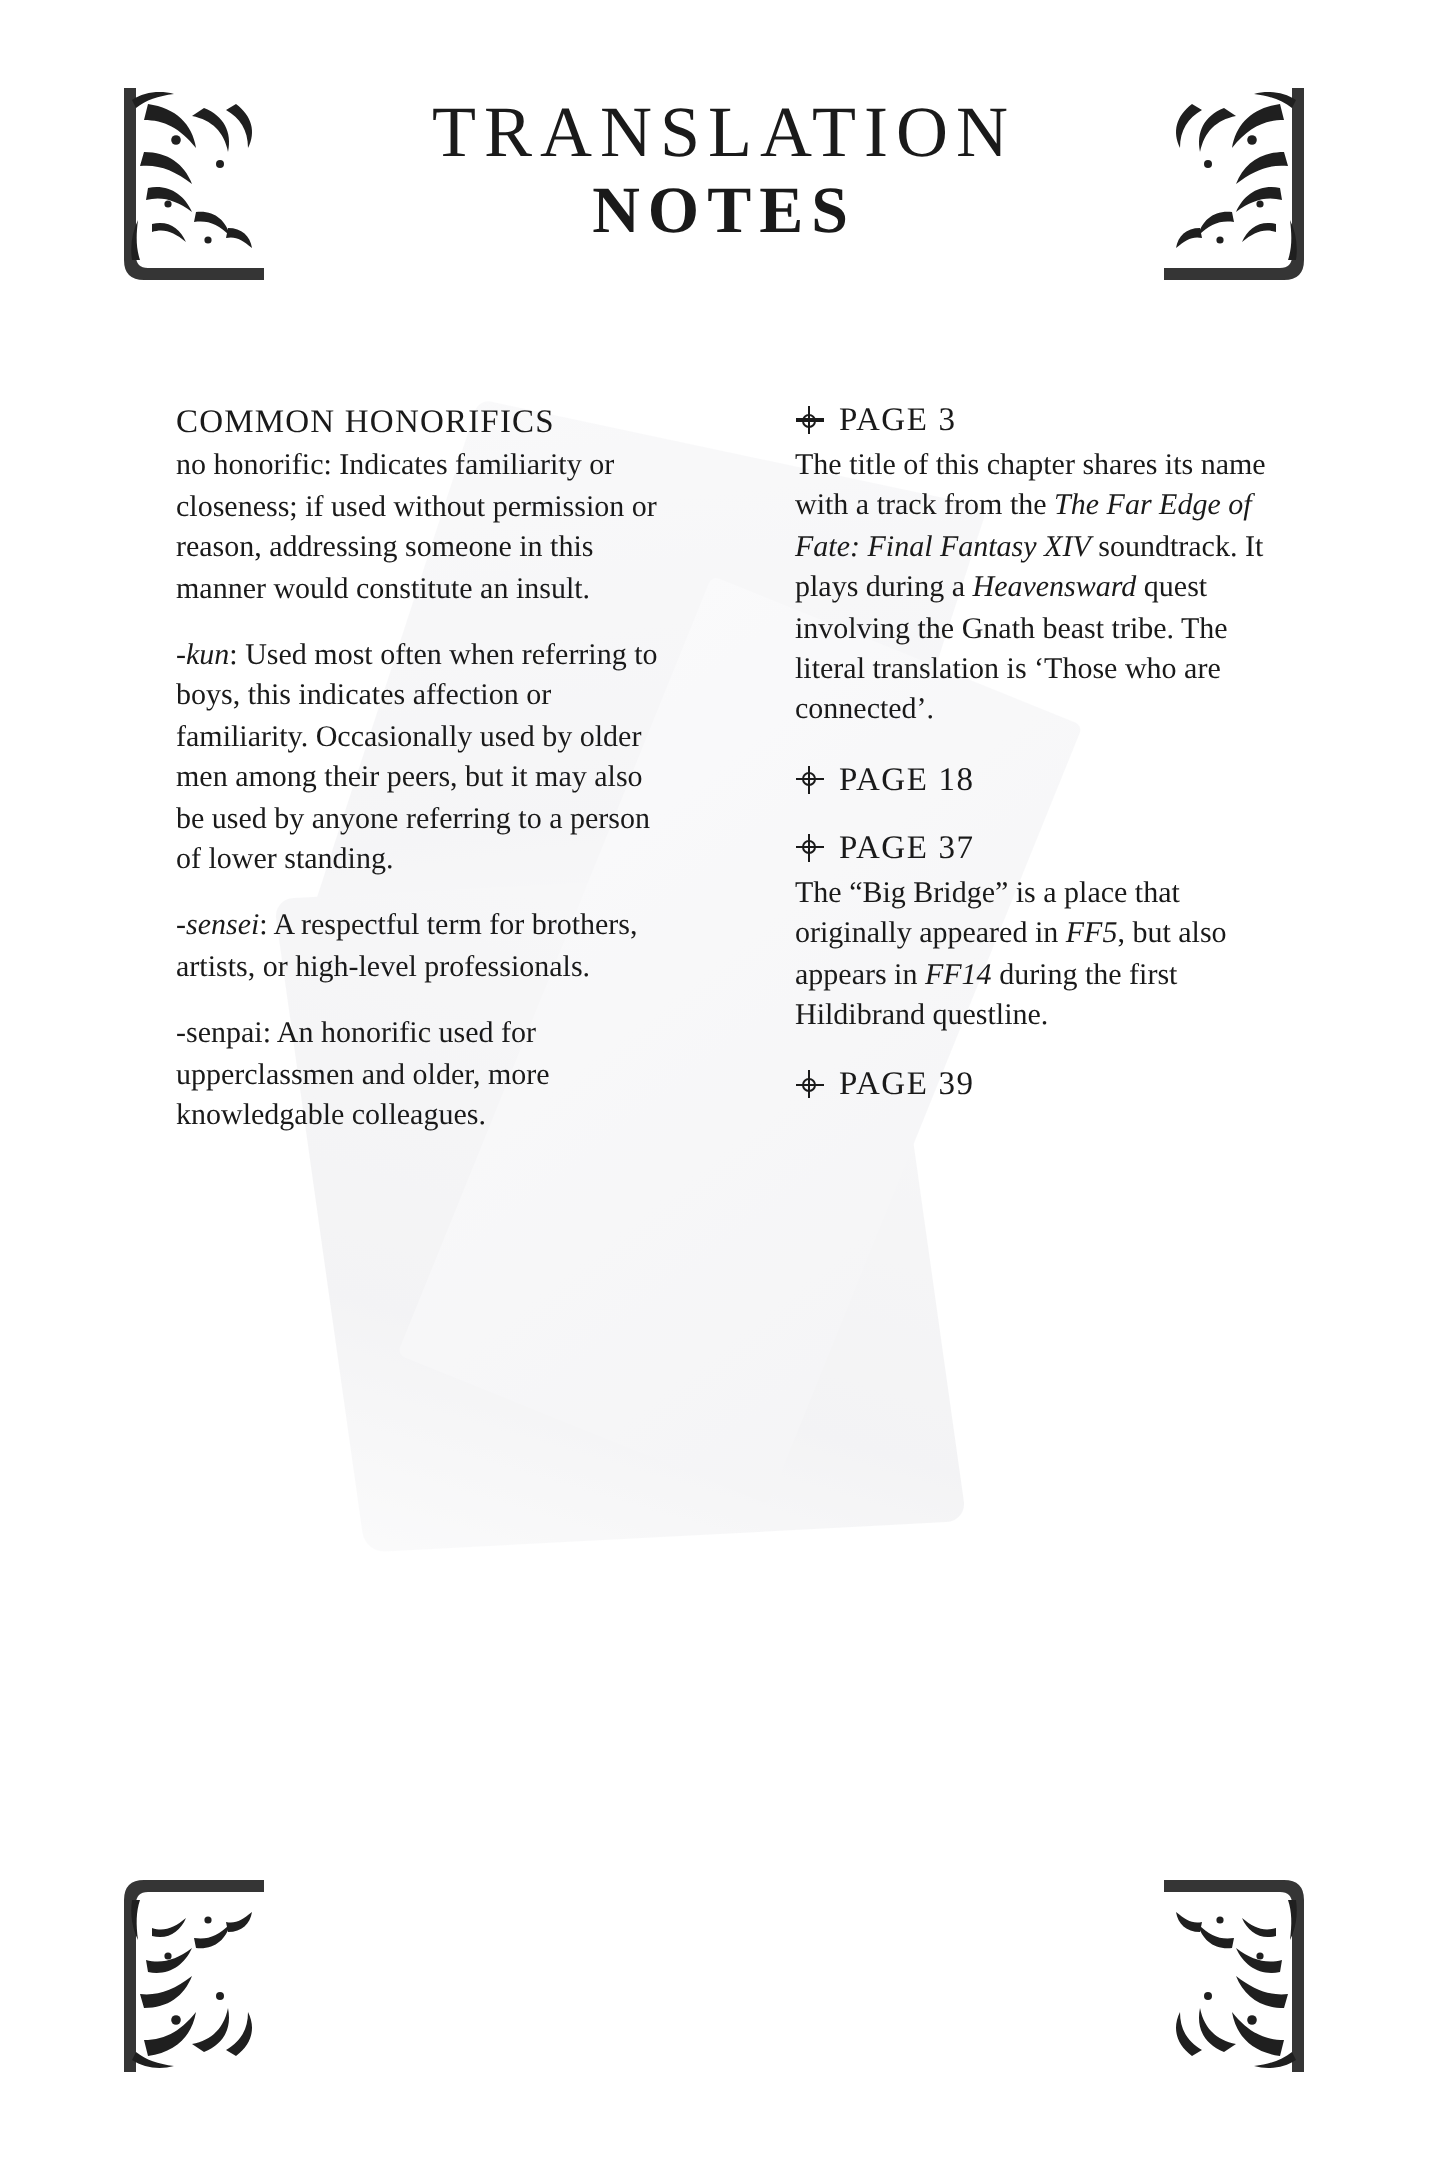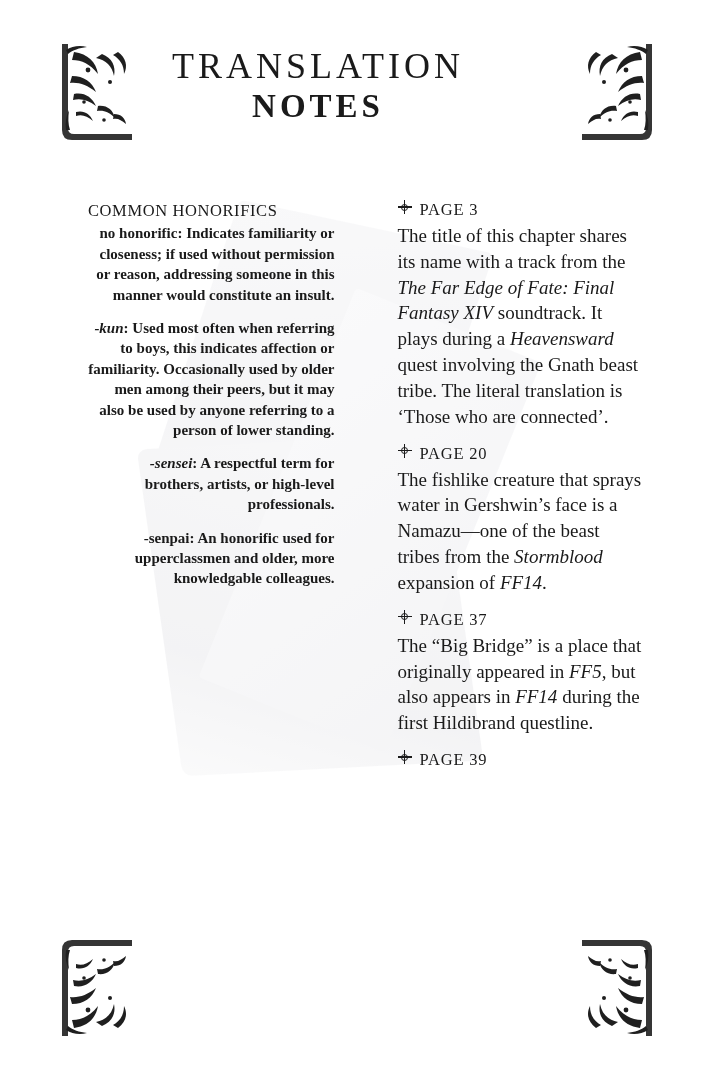--- a/index.html
+++ b/index.html
@@ -47,20 +47,21 @@
     background: linear-gradient(120deg, #f6f6f8 0%, #ececef 100%);
     border-radius: 4px;
   }
 
   .title-block {
     position: absolute;
     left: 0;
     top: 46px;
     width: 636px;
     text-align: center;
+    padding-left: 44px;
   }
   .title-line1 {
     font-size: 36px;
     letter-spacing: 4px;
     line-height: 1.12;
     font-weight: 400;
   }
   .title-line2 {
     font-size: 33px;
     letter-spacing: 4px;
@@ -95,31 +96,30 @@
     font-size: 16.5px;
     letter-spacing: 0.6px;
     font-weight: 400;
     margin: 0 0 2px 0;
     line-height: 1.3;
   }
   p.para {
     font-size: 15px;
     line-height: 1.36;
     margin: 0 0 13px 0;
-    text-align: right;
-    font-weight: bold;
+    text-align: left;
   }
   p.para.first { margin-top: 0; }
   .it { font-style: italic; }
 
   
   .entry { margin-bottom: 14px; }
   .entry-head {
     display: flex;
-    align-items: flex-start;
+    align-items: center;
     gap: 8px;
     margin-bottom: 3px;
   }
   .page-label {
     font-size: 16.5px;
     letter-spacing: 0.8px;
     font-weight: 400;
   }
   .ornament {
     display: inline-block;
@@ -142,21 +142,21 @@
   }
   .ornament i {
     position: absolute;
     left: 3.5px; top: 3.5px;
     width: 7px; height: 7px;
     border: 1.3px solid #1a1a1a;
     border-radius: 50%;
     box-sizing: border-box;
   }
   .entry p {
-    font-size: 19px;
+    font-size: 15px;
     line-height: 1.36;
     margin: 0;
   }
 </style>
 </head>
 <body>
 
 <div class="bg-art">
   <div class="shard s1"></div>
   <div class="shard s2"></div>
@@ -282,25 +282,22 @@
       <p>
         <span>The title of this chapter shares its name with a track from the </span><span class="it">The Far Edge of Fate: Final Fantasy XIV</span><span> soundtrack. It plays during a </span><span class="it">Heavensward</span><span> quest involving the Gnath beast tribe. The literal translation is ‘Those who are connected’.</span>
       </p>
     </div>
 
     <div class="entry">
       <div class="entry-head">
         <span class="ornament">
             <i></i>
           </span>
-        <span class="page-label">PAGE 20</span>
+        <span class="page-label">PAGE 18</span>
       </div>
-      <p>
-        <span>The fishlike creature that sprays water in Gershwin’s face is a Namazu—one of the beast tribes from the </span><span class="it">Stormblood</span><span> expansion of </span><span class="it">FF14</span><span>.</span>
-      </p>
     </div>
 
     <div class="entry">
       <div class="entry-head">
         <span class="ornament">
             <i></i>
           </span>
         <span class="page-label">PAGE 37</span>
       </div>
       <p>

